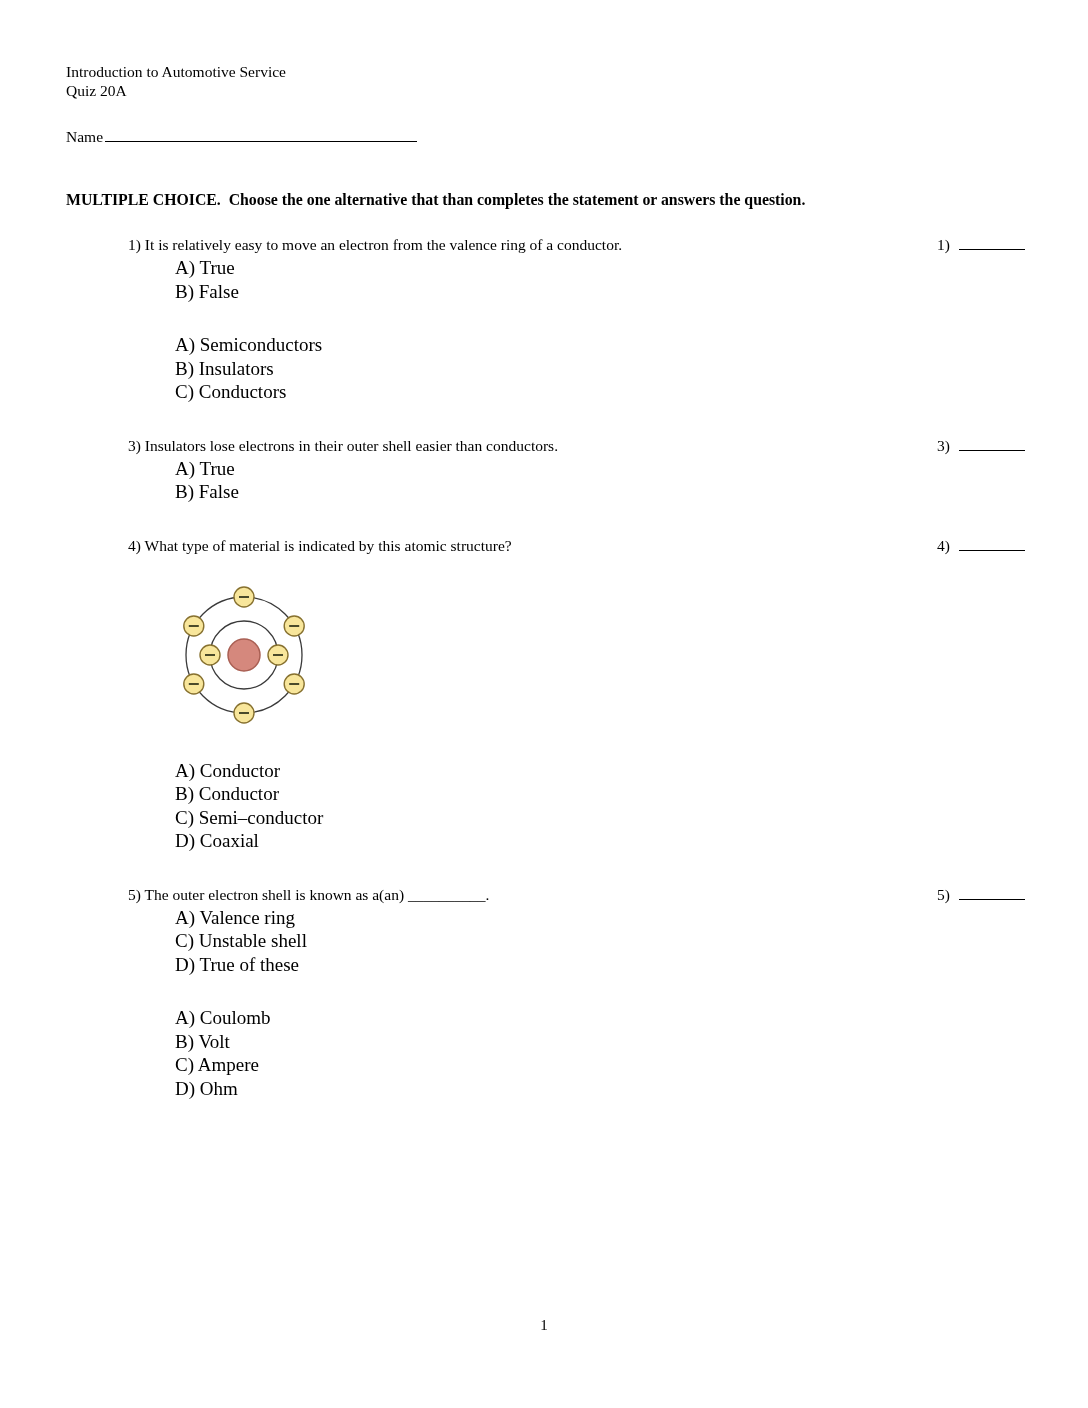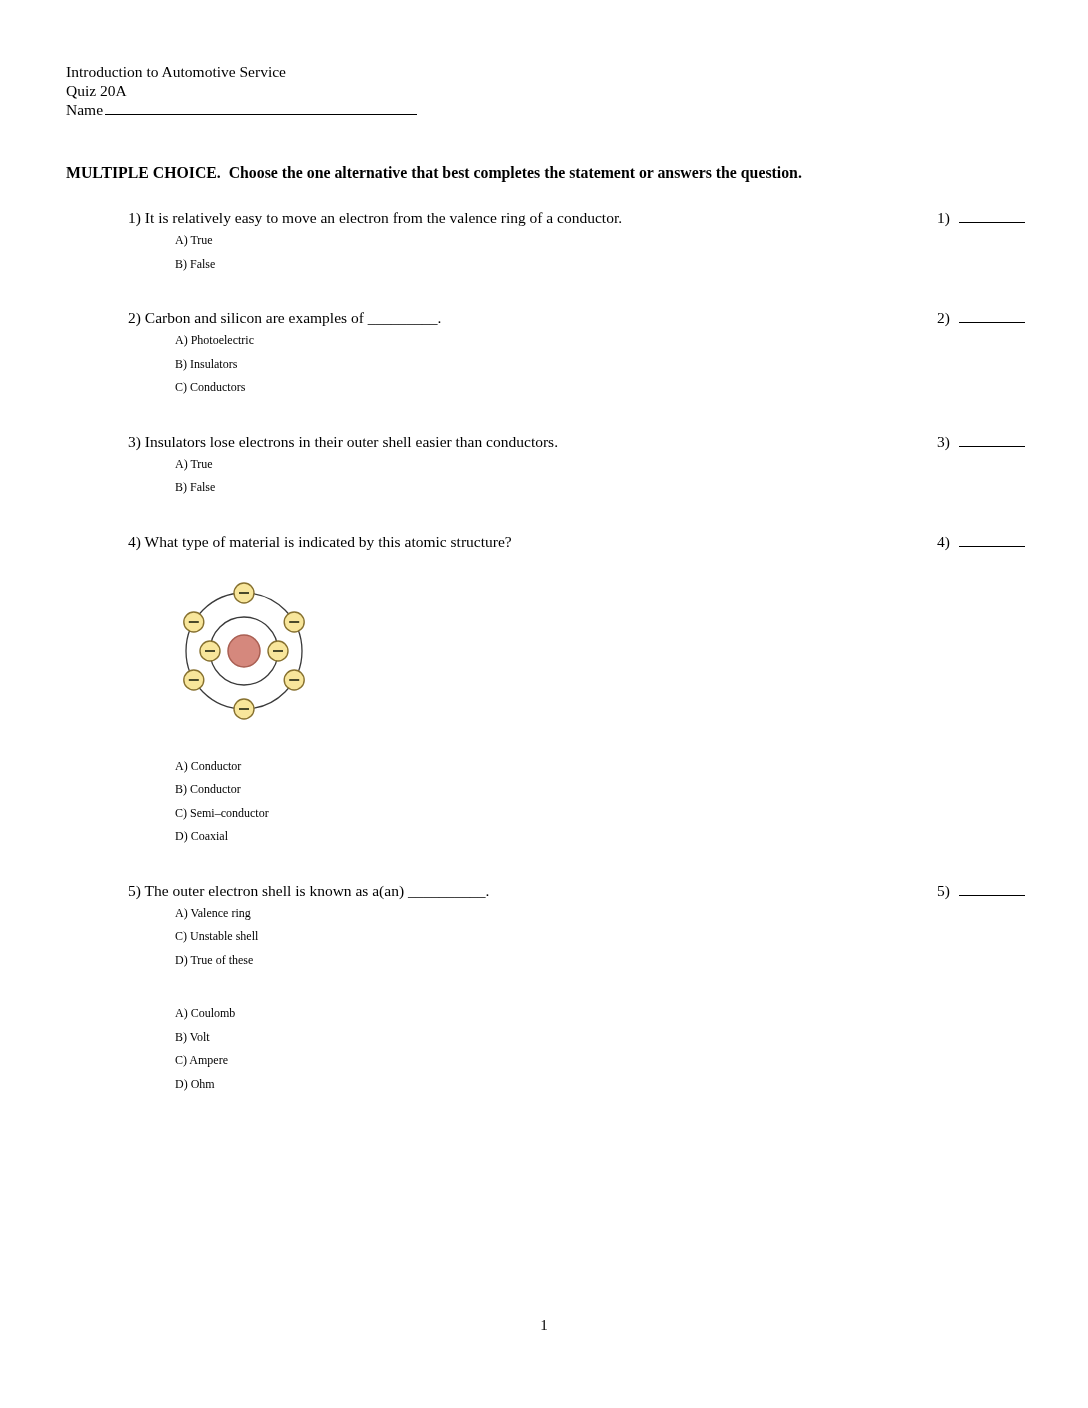--- a/index.html
+++ b/index.html
@@ -14,20 +14,21 @@
     height: 1408px;
     background: #fff;
     padding: 62px 63px 0 66px;
     overflow: hidden;
   }
   .header-line {
     font-size: 15.5px;
     line-height: 19px;
   }
   .name-row {
+    margin-top: 27px;
     font-size: 15.5px;
   }
   .fill-line {
     display: inline-block;
     border-bottom: 1.2px solid #000;
     height: 15px;
   }
   .name-line { width: 312px; margin-left: 2px; }
   .section-title {
     margin-top: 45px;
@@ -50,21 +51,21 @@
   .q-answer {
     flex: 0 0 auto;
     white-space: nowrap;
   }
   .ans-blank {
     width: 66px;
     margin-left: 9px;
   }
   .options {
     padding-left: 47px;
-    font-size: 12px;
+    font-size: 19px;
     line-height: 23.5px;
   }
   .figure-wrap {
     margin: 18px 0 20px 36px;
   }
   .footer {
     position: absolute;
     left: 0;
     right: 0;
     bottom: 74px;
@@ -79,52 +80,43 @@
 
   <div class="header">
     <div class="header-line">Introduction to Automotive Service</div>
     <div class="header-line">Quiz 20A</div>
   </div>
 
   <div class="name-row">
     <span>Name</span><span class="fill-line name-line"></span>
   </div>
 
-  <div class="section-title">MULTIPLE CHOICE.  Choose the one alternative that best completes the statement or answers the question.</div>
+  <div class="section-title">MULTIPLE CHOICE.  Choose the one alternative that than completes the statement or answers the question.</div>
 
   <div class="questions">
 
     <div class="question">
       <div class="q-row">
         <div class="q-main">
           <span>1)</span>
           <span>It is relatively easy to move an electron from the valence ring of a conductor.</span>
         </div>
         <div class="q-answer">
           <span>1)</span><span class="fill-line ans-blank"></span>
         </div>
       </div>
       <div class="options">
         <div class="option">A) True</div>
         <div class="option">B) False</div>
       </div>
     </div>
 
     <div class="question">
-      <div class="q-row">
-        <div class="q-main">
-          <span>2)</span>
-          <span>Carbon and silicon are examples of _________.</span>
-        </div>
-        <div class="q-answer">
-          <span>2)</span><span class="fill-line ans-blank"></span>
-        </div>
-      </div>
-      <div class="options">
-        <div class="option">A) Photoelectric</div>
+      <div class="options">
+        <div class="option">A) Semiconductors</div>
         <div class="option">B) Insulators</div>
         <div class="option">C) Conductors</div>
       </div>
     </div>
 
     <div class="question">
       <div class="q-row">
         <div class="q-main">
           <span>3)</span>
           <span>Insulators lose electrons in their outer shell easier than conductors.</span>

